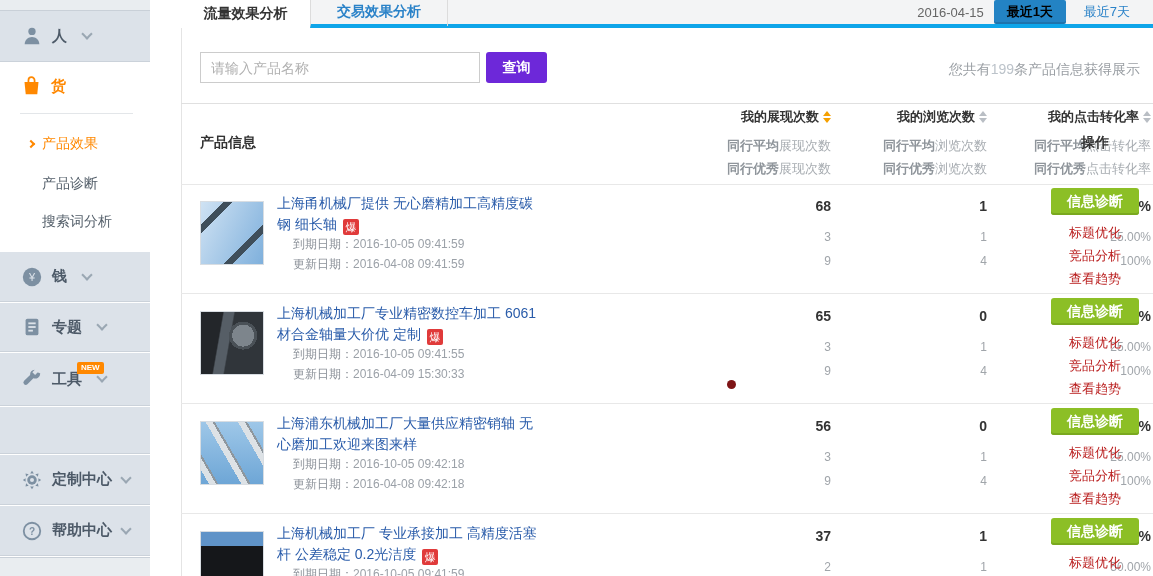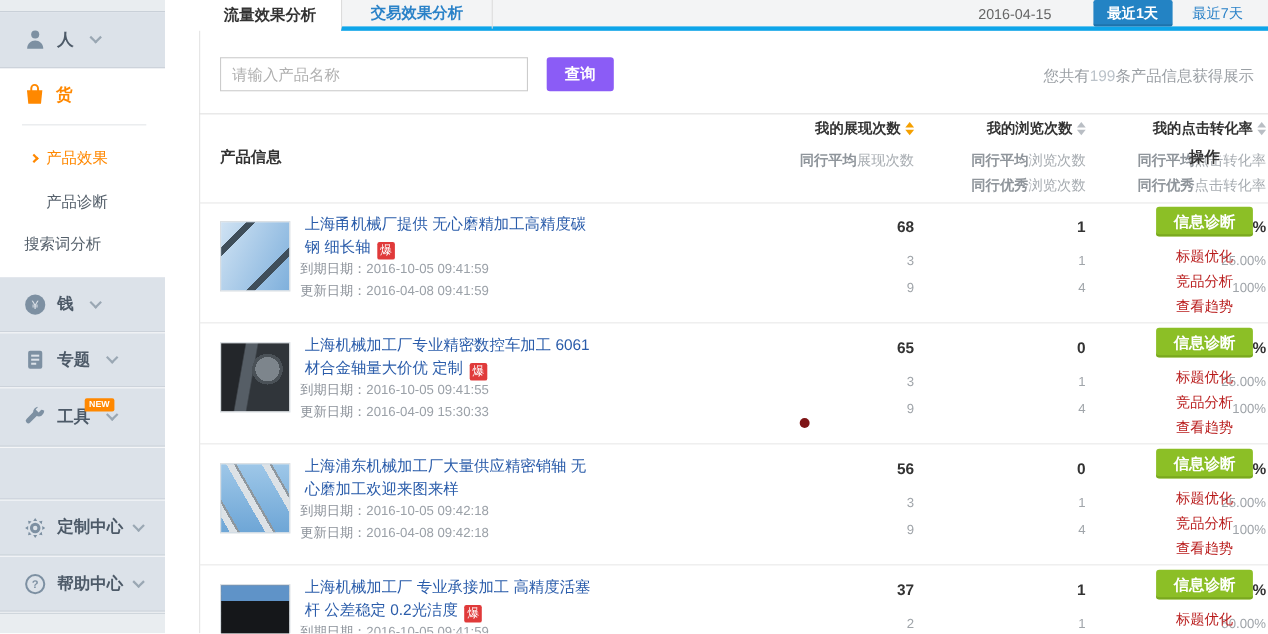--- a/index.html
+++ b/index.html
@@ -21,29 +21,29 @@
   .sub-label.on { color:#ff8800; margin-left:8px; }
   .divider { left:20px; width:113px; height:1px; background:#e3e6e9; }
   .new-badge { background:#ff8800; color:#fff; font-size:8px; font-weight:bold; padding:1px 4px 2px; border-radius:2px 2px 2px 0; }
 
   
   .tab-active { left:181px; top:0; width:129px; height:28px; background:#fff; display:flex; align-items:center; justify-content:center; font-size:14px; font-weight:bold; color:#333; cursor:pointer; }
   .top-strip { left:310px; top:0; width:843px; height:28px; background:#f3f4f5; border-bottom:4px solid #0ea5e9; border-left:1px solid #dcdcdc; display:flex; align-items:center; }
   .tab-inactive { width:137px; height:27px; display:flex; align-items:center; justify-content:center; font-size:14px; font-weight:bold; color:#2a82c8; border-right:1px solid #dcdcdc; cursor:pointer; }
   .strip-right { margin-left:auto; display:flex; align-items:center; margin-right:23px; }
   .date-txt { font-size:13px; color:#666; margin-right:10px; }
-  .btn-1day { width:72px; height:24px; background:#2383c4; border-radius:2px; color:#ffffff; font-size:13px; font-weight:bold; display:flex; align-items:center; justify-content:center; cursor:pointer; box-shadow:inset 0 -2px 0 rgba(0,0,0,.12);margin-left:28px; }
+  .btn-1day { width:72px; height:24px; background:#2383c4; border-radius:2px; color:#000000; font-size:13px; font-weight:bold; display:flex; align-items:center; justify-content:center; cursor:pointer; box-shadow:inset 0 -2px 0 rgba(0,0,0,.12); }
   .lnk-7day { font-size:13px; color:#2a82c8; margin-left:18px; cursor:pointer; }
 
   .content-border { left:181px; top:28px; width:1px; height:548px; background:#e4e4e4; }
 
   
   .search-input { left:200px; top:52px; width:280px; height:31px; border:1px solid #ccc; font-size:14px; padding:0 10px; color:#333; background:#fff; }
   .search-input::placeholder { color:#b0b0b0; }
-  .btn-search { left:486px; top:52px; width:61px; height:31px; background:#8b5cf6; border-radius:3px; color:#fff; font-size:14px; font-weight:bold; display:flex; align-items:center; justify-content:center; cursor:pointer;margin-left:11px; }
+  .btn-search { left:486px; top:52px; width:61px; height:31px; background:#6d28d9; border-radius:3px; color:#fff; font-size:14px; font-weight:bold; display:flex; align-items:center; justify-content:center; cursor:pointer; }
   .summary { right:13px; top:61px; font-size:14px; color:#9a9fa4; }
   .summary b { font-weight:normal; color:#bcc3ca; }
 
   
   .tbl-topline { left:181px; top:103px; width:972px; height:1px; background:#e0e0e0; }
   .th-product { left:200px; top:134px; font-size:14px; font-weight:bold; color:#333; }
   .th-actions { left:1050px; top:134px; width:90px; text-align:center; font-size:14px; font-weight:bold; color:#333; }
   .hcol { text-align:right; font-size:13px; }
   .hcol .my { font-weight:bold; color:#333; cursor:pointer; }
   .hcol .sub { color:#a7acb1; }
@@ -58,21 +58,21 @@
   .tbl-hline { left:181px; width:972px; height:1px; background:#e8e8e8; }
 
   .row { left:181px; width:972px; height:110px; }
   .thumb { left:19px; top:17px; width:64px; height:64px; border:1px solid #d8dde2; cursor:pointer; }
   .t1 { background:repeating-linear-gradient(135deg,transparent 0 16px,#3f4e5a 16px 22px,transparent 22px 44px),linear-gradient(115deg,#cfe2f3,#7fb0dc); }
   .t2 { background:radial-gradient(circle at 68% 38%,#7d858c 0 11px,#4a5157 11px 14px,transparent 14px),linear-gradient(100deg,#23262a 30%,#565e66 32% 45%,#30353a 47% 100%); }
   .t3 { background:repeating-linear-gradient(60deg,transparent 0 7px,#dde2e6 7px 13px,#8e979e 13px 15px,transparent 15px 28px),linear-gradient(180deg,#9ec7e8,#6ea6d6); }
   .t4 { background:linear-gradient(180deg,#5f93c8 0 14px,#15171a 14px),repeating-linear-gradient(180deg,#15171a 0 6px,#454c53 6px 9px); background-blend-mode:normal; }
   .p-title { left:96px; top:9px; width:268px; font-size:14px; line-height:21px; color:#2a5caa; cursor:pointer; }
   .hot { display:inline-block; width:16px; height:16px; background:#e03a3a; color:#fff; font-size:11px; line-height:16px; text-align:center; border-radius:2px; margin-left:6px; vertical-align:-2px; }
-  .p-date { left:92px; font-size:12px; color:#8b9199; }
+  .p-date { left:112px; font-size:12px; color:#8b9199; }
   .p-date span { color:#9ba1a8; }
   .vcol { text-align:right; font-size:12px; }
   .vmy { font-size:14px; font-weight:bold; color:#333; }
   .vgray { color:#a0a5aa; }
   .c-imp { left:500px; width:150px; } .c-view { left:656px; width:150px; } .c-ctr { left:810px; width:160px; }
   .vt1 { top:14px; } .vt2 { top:46px; } .vt3 { top:70px; }
   .btn-diag { left:870px; top:4px; width:88px; height:27px; background:#8cbf26; border-radius:3px; box-shadow:inset 0 -2px 0 #79a81f; color:#fff; font-size:14px; font-weight:bold; display:flex; align-items:center; justify-content:center; cursor:pointer; }
   .act-lnk { left:869px; width:90px; text-align:center; font-size:13px; color:#b91c1c; cursor:pointer; }
   .al1 { top:40px; } .al2 { top:63px; } .al3 { top:86px; }
 
@@ -107,21 +107,21 @@
   </div>
   <div class="abs divider" style="top:113px;"></div>
   <div class="abs sb-white-item" style="top:133px;height:22px;">
     <span class="arrow-r"></span>
     <span class="sub-label on">产品效果</span>
   </div>
   <div class="abs sb-white-item" style="top:173px;height:22px;">
     <span class="sub-label" style="margin-left:42px;">产品诊断</span>
   </div>
   <div class="abs sb-white-item" style="top:211px;height:22px;">
-    <span class="sub-label" style="margin-left:22px;">搜索词分析</span>
+    <span class="sub-label" style="margin-left:42px;">搜索词分析</span>
   </div>
 
   <div class="abs sb-row" style="top:252px;height:50px;">
     <span class="ic">
       <svg viewBox="0 0 24 24" fill="currentColor">
           <circle cx="12" cy="12" r="10"></circle>
           <text x="12" y="16.5" text-anchor="middle" font-size="12" fill="#dce2e9">¥</text>
         </svg>
     </span>
     <span class="sb-label">钱</span>
@@ -200,20 +200,21 @@
     <span>您共有</span><b>199</b><span>条产品信息获得展示</span>
   </div>
 
   <div class="abs tbl-topline"></div>
   <div class="abs th-product">产品信息</div>
 
   <div class="abs hcol" style="left:681px;top:108px;width:150px;">
     <span class="my"><span>我的展现次数</span><span class="sort"><i class="up"></i><i class="dn"></i></span></span>
   </div>
   <div class="abs hcol hdr-line2" style="left:681px;width:150px;"><span class="sub"><b>同行平均</b><span>展现次数</span></span></div>
+  <div class="abs hcol hdr-line3" style="left:681px;width:150px;"><span class="sub"><b>同行优秀</b><span>展现次数</span></span></div>
 
   <div class="abs hcol" style="left:837px;top:108px;width:150px;">
     <span class="my"><span>我的浏览次数</span><span class="sort gray"><i class="up"></i><i class="dn"></i></span></span>
   </div>
   <div class="abs hcol hdr-line2" style="left:837px;width:150px;"><span class="sub"><b>同行平均</b><span>浏览次数</span></span></div>
   <div class="abs hcol hdr-line3" style="left:837px;width:150px;"><span class="sub"><b>同行优秀</b><span>浏览次数</span></span></div>
 
   <div class="abs hcol" style="left:991px;top:108px;width:160px;">
     <span class="my"><span>我的点击转化率</span><span class="sort gray"><i class="up"></i><i class="dn"></i></span></span>
   </div>

